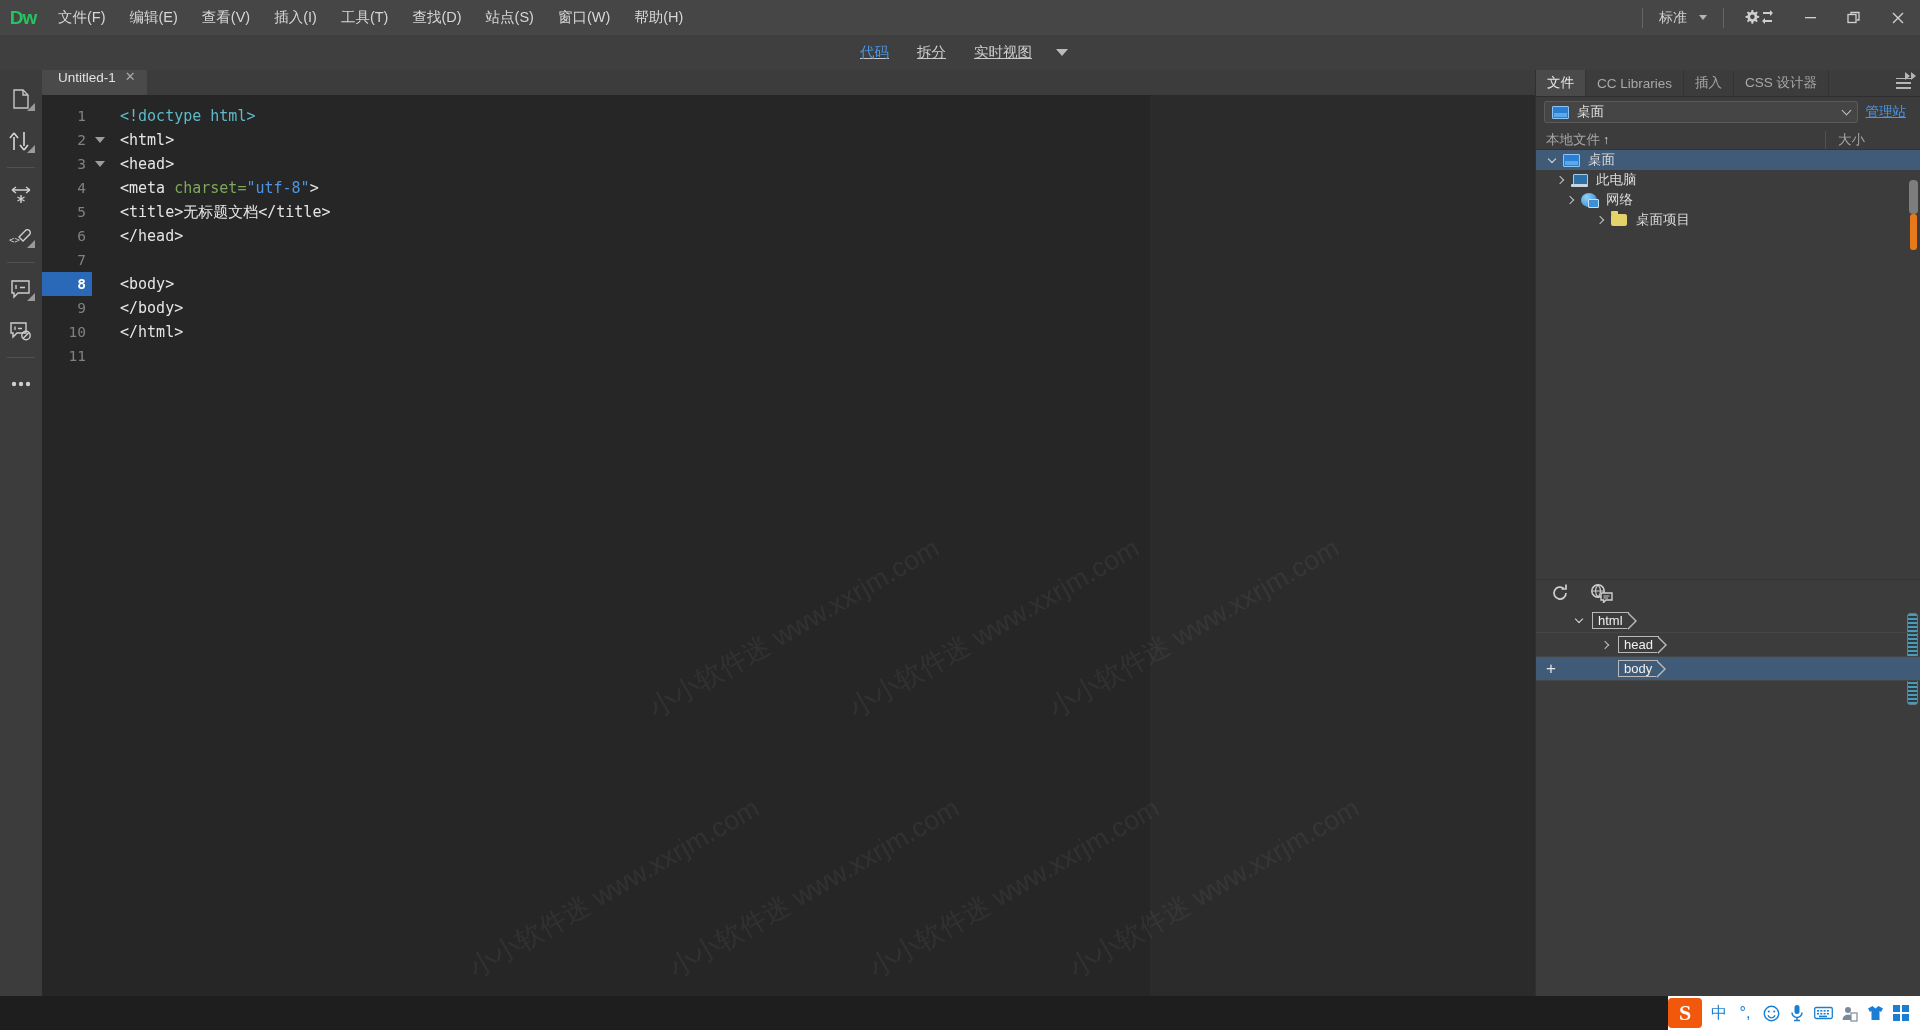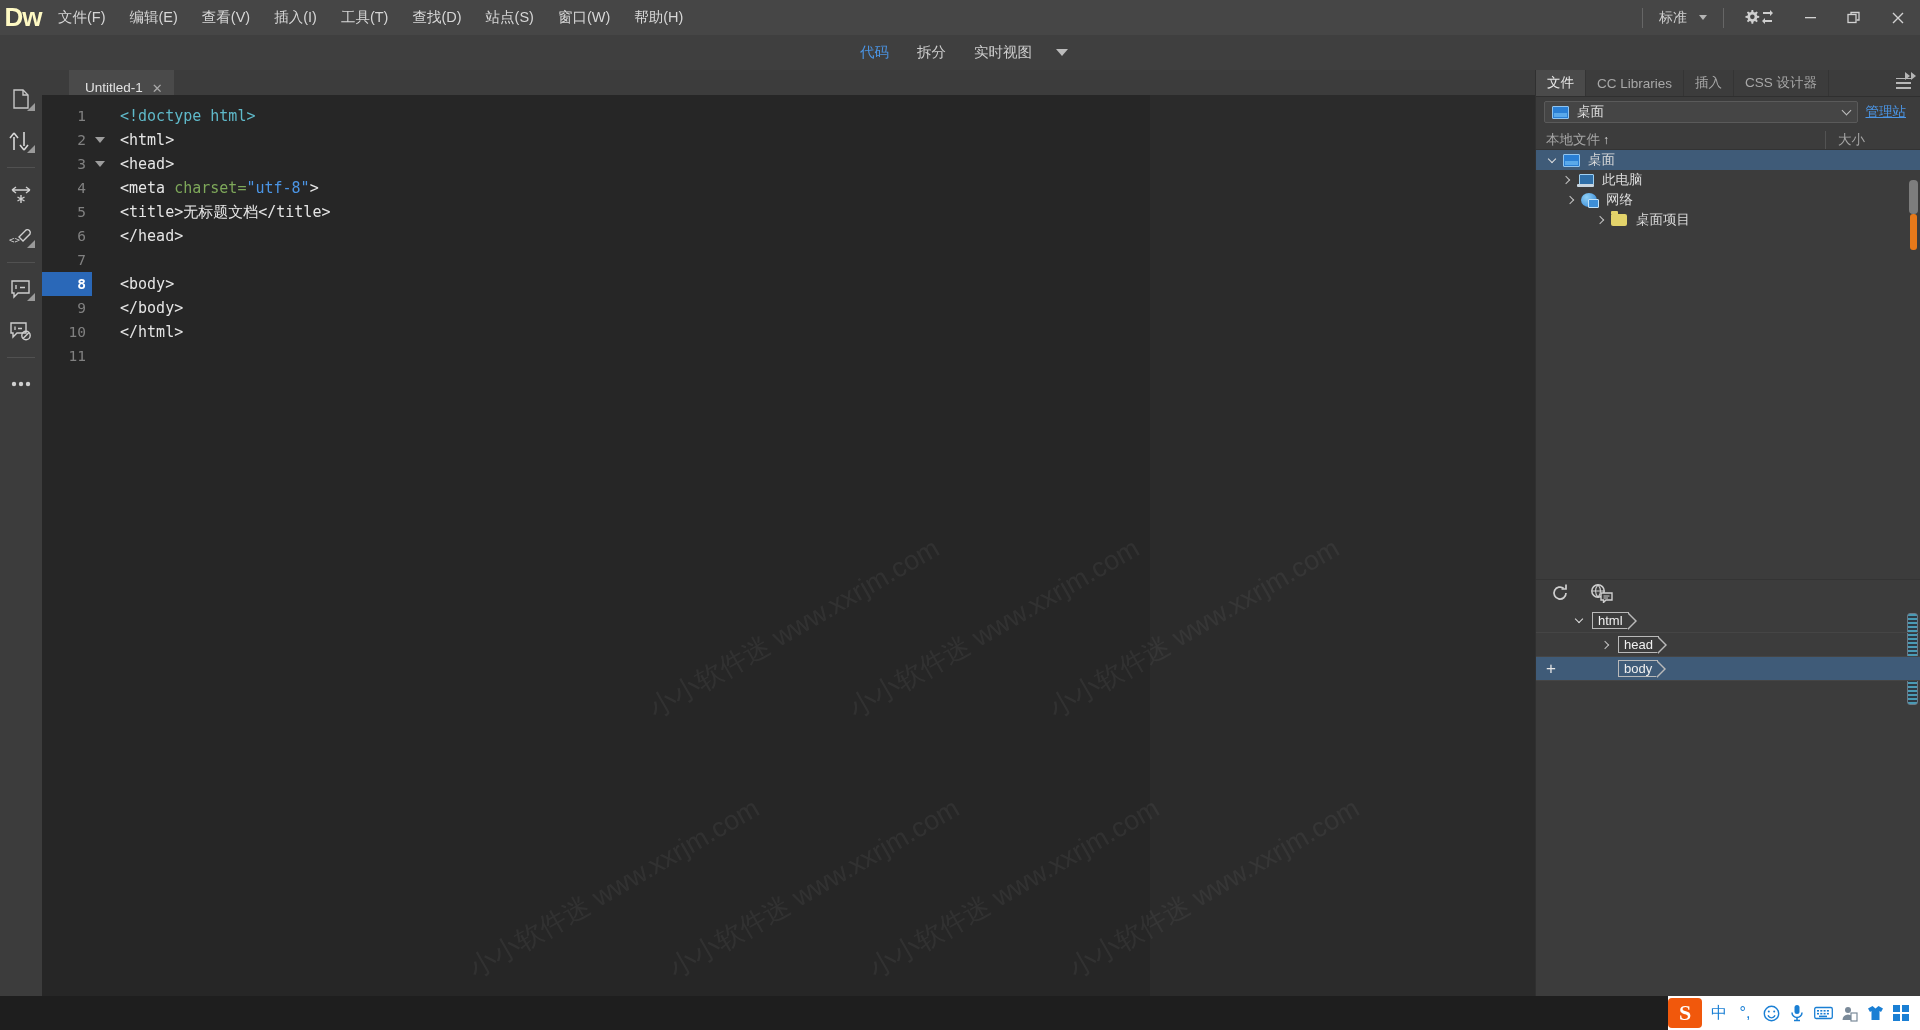--- a/index.html
+++ b/index.html
@@ -10,43 +10,43 @@
     font-size:14px; -webkit-font-smoothing:antialiased;
   }
   .app { position:relative; width:1920px; height:1030px; display:flex; flex-direction:column; }
 
   
   .titlebar {
     height:35px; background:#464646; display:flex; align-items:center;
     flex:0 0 35px; position:relative;
   }
   .dw-logo {
-    width:46px; text-align:center; font-weight:bold; font-size:26px;
-    color:#fef9c3; letter-spacing:-1px; font-family:"Liberation Sans", sans-serif;
+    width:46px; text-align:center; font-weight:bold; font-size:19px;
+    color:#22c55e; letter-spacing:-1px; font-family:"Liberation Sans", sans-serif;
   }
   .menu { display:flex; align-items:center; height:100%; }
   .menu-item {
     padding:0 12px; height:100%; display:flex; align-items:center;
     font-size:14.5px; color:#d6d6d6; cursor:default; white-space:nowrap;
   }
   .title-right { margin-left:auto; display:flex; align-items:center; height:100%; }
   .ws-sep { width:1px; height:20px; background:#666; margin:0 6px; }
   .ws-switch {
     display:flex; align-items:center; gap:12px; padding:0 10px; height:100%;
     font-size:14px; color:#cfcfcf;
   }
   .ws-caret { width:0;height:0;border-left:4px solid transparent;border-right:4px solid transparent;border-top:5px solid #b4b4b4; }
   .gear-sync { padding:0 14px; display:flex; align-items:center; }
   .winbtns { display:flex; height:100%; align-items:stretch; }
   .winbtn { width:44px; display:flex; align-items:center; justify-content:center; }
 
   
   .doctoolbar {
     height:35px; flex:0 0 35px; background:#3f3f3f; display:flex;
-    align-items:center; justify-content:center; gap:0; position:relative;
+    align-items:center; justify-content:center; gap:0; position:relative;text-decoration:underline;
   }
   .view-btn {
     padding:0 14px; height:35px; display:flex; align-items:center;
     font-size:14.5px; color:#cdcdcd; cursor:default;
   }
   .view-btn.active { color:#4b95e5; }
   .view-caret {
     width:0;height:0;border-left:6px solid transparent;border-right:6px solid transparent;
     border-top:7px solid #bcbcbc; margin-left:10px; margin-right:6px;
   }
@@ -64,22 +64,22 @@
     position:relative; cursor:default;
   }
   .rail-div { width:28px; height:1px; background:#515151; margin:5px 0; }
   .corner-tri { position:absolute; right:7px; bottom:9px; width:0;height:0;
     border-left:4px solid transparent; border-top:4px solid transparent; border-right:4px solid #9a9a9a; border-bottom:4px solid #9a9a9a;}
 
   
   .editorcol { flex:1 1 auto; display:flex; flex-direction:column; min-width:0; background:#2b2b2b; }
   .tabbar { height:25px; flex:0 0 25px; background:#3c3c3c; display:flex; align-items:stretch; }
   .doc-tab {
-    background:#4a4a4a; display:flex; align-items:flex-end; gap:9px;
-    padding:0 11px 0 16px; font-size:13.5px; color:#e2e2e2; cursor:default;margin-left:27px;
+    background:#4a4a4a; display:flex; align-items:flex-start; gap:9px;
+    padding:0 11px 0 16px; font-size:13.5px; color:#e2e2e2; cursor:default;
   }
   .tab-close { color:#a9a9a9; font-size:13px; line-height:1; }
 
   .editor-wrap { flex:1 1 auto; position:relative; overflow:hidden; background:#2b2b2b; }
   .code-area {
     position:absolute; inset:0 385px 0 0; background:#262626;
     font-family:"DejaVu Sans Mono","Liberation Mono",monospace;
     font-size:15px; line-height:24px; padding-top:9px; overflow:hidden;
   }
   .gutter-line { display:flex; height:24px; align-items:center; white-space:pre; }
@@ -470,21 +470,21 @@
         </div>
       <div class="trow sel" style="padding-left: 8px;">
             <div class="tw-arrow">
               <span class="chev-d"></span>
             </div>
             <div class="ticon">
               <span class="mini-screen"></span>
             </div>
             <div class="tlabel">桌面</div>
           </div>
-          <div class="trow" style="padding-left: 22px;">
+          <div class="trow" style="padding-left: 16px;">
             <div class="tw-arrow">
               <span class="chev-r"></span>
             </div>
             <div class="ticon">
               <span class="pc-ic"></span>
             </div>
             <div class="tlabel">此电脑</div>
           </div>
           <div class="trow" style="padding-left: 26px;">
             <div class="tw-arrow">

